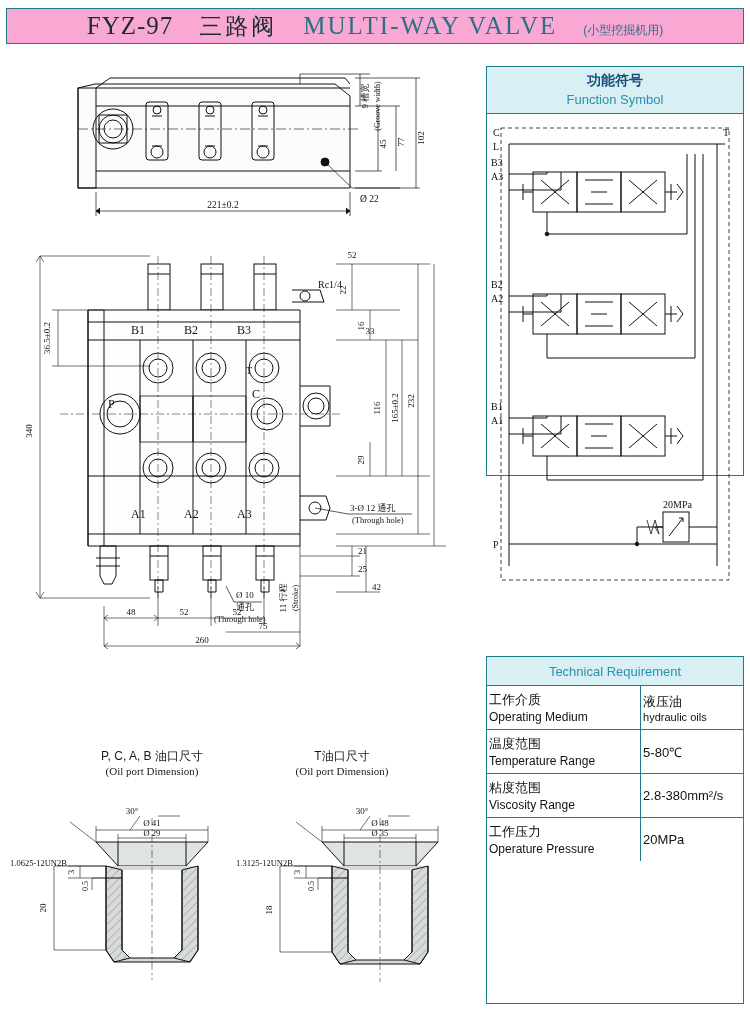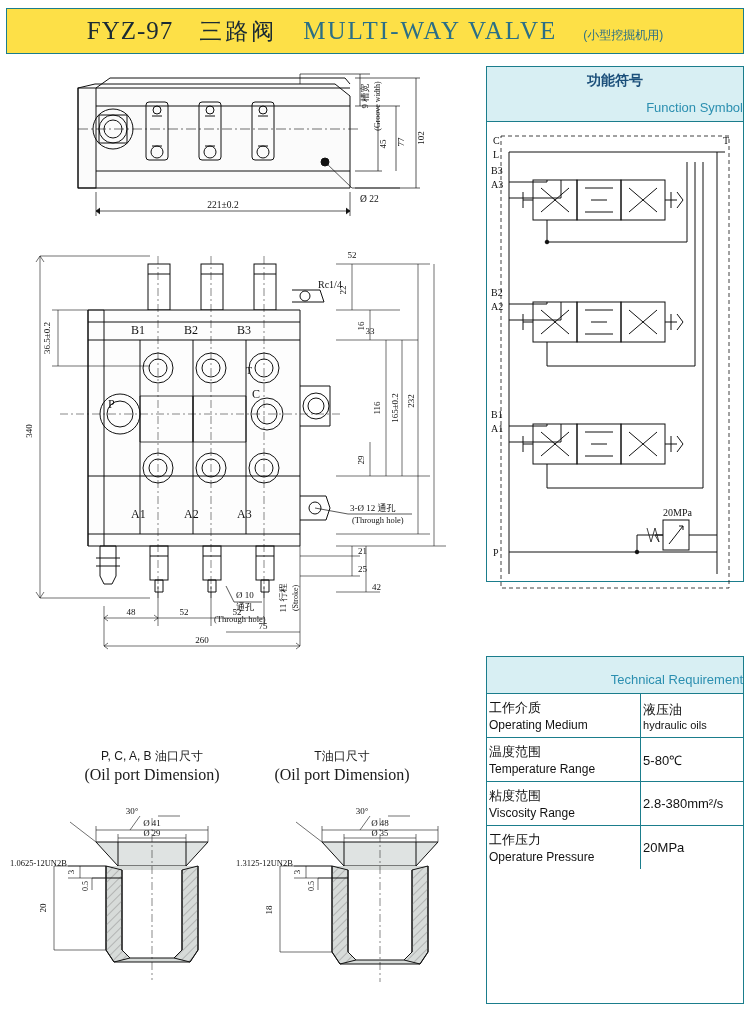--- a/index.html
+++ b/index.html
@@ -9,23 +9,23 @@
     background:#ffffff;
     font-family:"Liberation Sans", sans-serif;
     color:#1a1a1a;
     position:relative;
     overflow:hidden;
   }
   .sheet { position:absolute; inset:0; }
 
   
   .header {
-    position:absolute; left:6px; top:8px; width:738px; height:46px;
+    position:absolute; left:6px; top:8px; width:738px; height:36px;
     border:1px solid #1b7d8c;
-    background:#fde047;
+    background:#f9a8d4;
     display:flex; align-items:center; justify-content:center;
   }
   .header .inner { display:flex; align-items:baseline; gap:26px; }
   .h-model {
     font-family:"Liberation Serif", serif;
     font-size:25px; letter-spacing:1px; color:#1b2b33;
   }
   .h-cn { font-size:23px; color:#1b2b33; letter-spacing:3px; }
   .h-en {
     font-family:"Liberation Serif", serif;
@@ -33,23 +33,23 @@
   }
   .h-sub { font-size:12px; color:#2b6f86; }
 
   
   .panel { position:absolute; border:1px solid #1b7d8c; }
   .panel-title {
     background:#d8eff3; text-align:center; padding:5px 0 6px;
     border-bottom:1px solid #1b7d8c;
   }
   .panel-title .cn { font-size:14px; color:#1b4f7a; font-weight:bold; display:block; }
-  .panel-title .en { font-size:13px; color:#2b8fb0; display:block; margin-top:10px;text-align:right; }
-
-  #func-panel { left:486px; top:66px; width:258px; height:516px; background:#fff; }
+  .panel-title .en { font-size:13px; color:#2b8fb0; display:block; margin-top:2px; }
+
+  #func-panel { left:486px; top:66px; width:258px; height:410px; background:#fff; }
   #func-body { position:relative; height:calc(100% - 46px); }
 
   #tech-panel { left:486px; top:656px; width:258px; height:348px; background:#fff; }
   #tech-table { width:100%; border-collapse:collapse; }
   #tech-table td {
     border-top:1px solid #1b7d8c;
     padding:5px 2px; text-align:left; vertical-align:middle;
   }
   #tech-table tr:first-child td { border-top:none; }
   #tech-table td.lbl { width:60%; border-right:1px solid #1b7d8c; }
@@ -58,21 +58,21 @@
   #tech-table .val { font-size:13px; color:#111; display:block; }
   #tech-table .val.sm { font-size:11px; }
 
   
   .draw { position:absolute; left:0; top:0; width:486px; height:1010px; }
   svg { display:block; }
   text { font-family:"Liberation Serif", serif; fill:#111; }
 
   .cap { position:absolute; text-align:center; line-height:1.35; }
   .cap .cn { font-size:12px; display:block; }
-  .cap .en { font-family:"Liberation Serif", serif; font-size:16px; display:block; }
+  .cap .en { font-family:"Liberation Serif", serif; font-size:11px; display:block; }
 </style>
 </head>
 <body>
 
 <div class="sheet">
 
   <div class="header">
     <div class="inner">
       <span class="h-model">FYZ-97</span>
       <span class="h-cn">三路阀</span>

